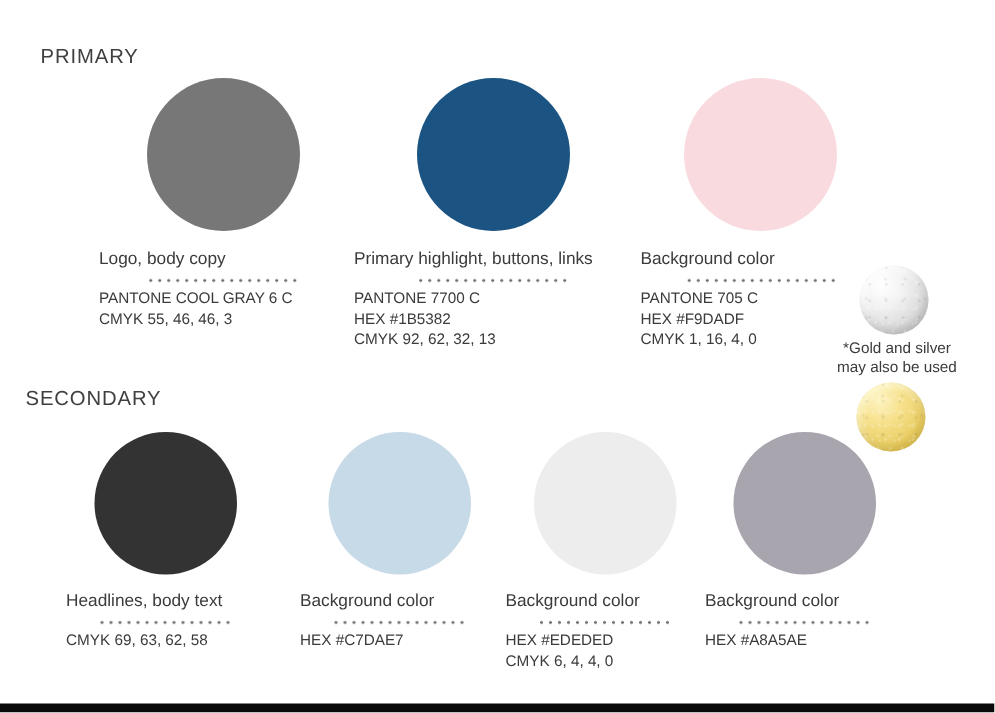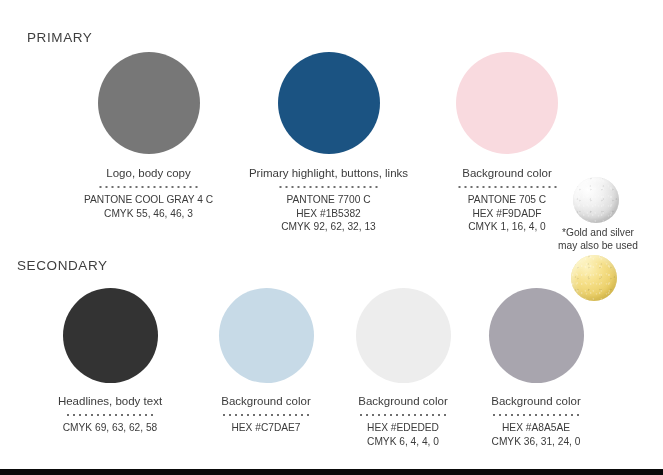--- a/index.html
+++ b/index.html
@@ -31,21 +31,21 @@
     color: #3f3f3f;
     font-weight: 400;
     white-space: nowrap;
   }
   #heading-primary   { left: 27px; top: 30px; }
   #heading-secondary { left: 17px; top: 258px; }
 
   
   .swatch {
     position: absolute;
-    text-align: center;
+    text-align: left;
   }
   .swatch .disc {
     border-radius: 50%;
     margin: 0 auto;
     display: block;
   }
   .swatch .usage {
     font-size: 11.5px;
     color: #3b3b3b;
     white-space: nowrap;
@@ -158,21 +158,21 @@
 <body>
 
 <div class="slide">
 
   <div class="section-heading" id="heading-primary">PRIMARY</div>
 
   <div class="swatch row-primary" id="sw-primary-1">
     <div class="disc" style="background: rgb(119, 119, 119);"></div>
     <div class="usage">Logo, body copy</div>
     <div class="dotline"></div>
-    <div class="spec">PANTONE COOL GRAY 4 C</div>
+    <div class="spec">PANTONE COOL GRAY 6 C</div>
     <div class="spec">CMYK 55, 46, 46, 3</div>
   </div>
 
   <div class="swatch row-primary" id="sw-primary-2">
     <div class="disc" style="background: rgb(27, 83, 130);"></div>
     <div class="usage">Primary highlight, buttons, links</div>
     <div class="dotline"></div>
     <div class="spec">PANTONE 7700 C</div>
     <div class="spec">HEX #1B5382</div>
     <div class="spec">CMYK 92, 62, 32, 13</div>
@@ -222,18 +222,17 @@
     <div class="dotline"></div>
     <div class="spec">HEX #EDEDED</div>
     <div class="spec">CMYK 6, 4, 4, 0</div>
   </div>
 
   <div class="swatch row-secondary" id="sw-secondary-4">
     <div class="disc" style="background: rgb(168, 165, 174);"></div>
     <div class="usage">Background color</div>
     <div class="dotline"></div>
     <div class="spec">HEX #A8A5AE</div>
-    <div class="spec">CMYK 36, 31, 24, 0</div>
   </div>
 
   <div id="bottom-bar"></div>
 
 </div>
 
 </body></html>

